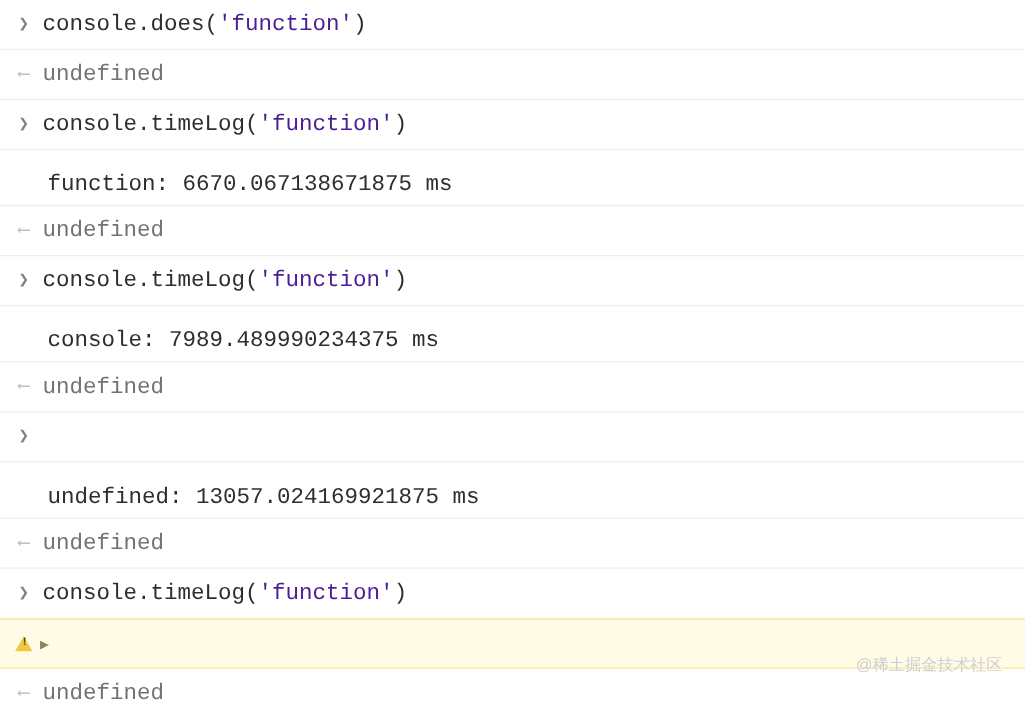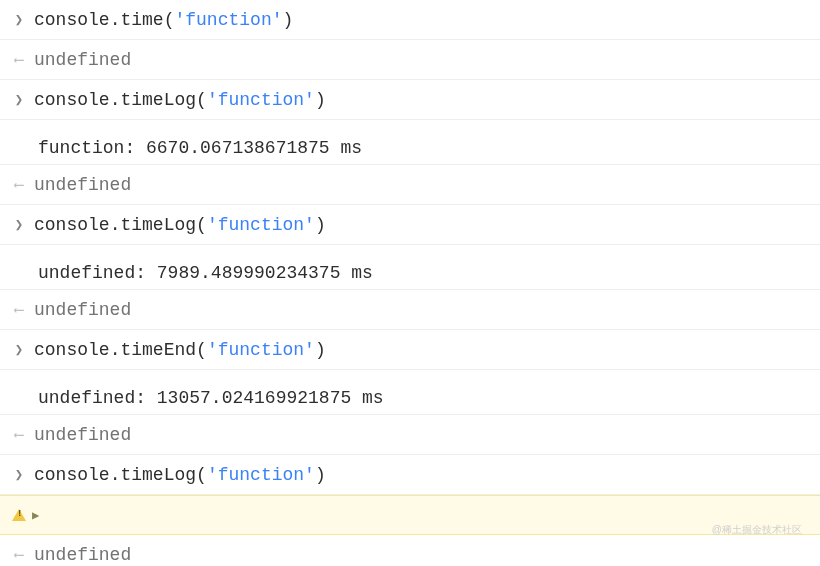--- a/index.html
+++ b/index.html
@@ -21,21 +21,21 @@
     display:flex;
     justify-content:center;
     align-items:center;
     font-size:14px;
     color:#828282;
   }
   .row .arrow.return { color:#c0c0c0; }
   .row .content { padding-left:4px; }
   .code .name { color:#2e2e2e; }
   .code .paren { color:#2e2e2e; }
-  .code .string { color:#3b82f6; }
+  .code .string { color:#4c1d95; }
   .undef { color:#737373; }
   .log { color:#2e2e2e; padding-left:30px;margin-top:12px; }
   .warn-row {
     background:#fffbe6;
     border-top:1px solid #f5e79e;
     border-bottom:1px solid #f5e79e;
     display:flex;
     align-items:center;
     min-height:40px;
     padding:6px 0 6px 8px;
@@ -59,32 +59,32 @@
     position:absolute;
     left:-2px; top:0px;
     font-size:9px;
     color:#5c4b00;
     font-weight:bold;
   }
   .warn-caret { font-size:12px; color:#8a8458; padding:0 6px 0 2px;}
   .watermark {
     position:absolute;
     right:18px; top:523px;
-    font-size:10px;
+    font-size:13px;
     color:#cfcfcf;
     font-family: -apple-system, sans-serif;
   }
 </style>
 </head>
 <body>
 
 <div class="row">
   <span class="arrow">❯</span>
   <span class="content code">
-    <span class="name">console</span><span class="name">.</span><span class="name">time</span><span class="paren">(</span><span class="string">'function'</span><span class="paren">)</span>
+    <span class="name">console</span><span class="name">.</span><span class="name">does</span><span class="paren">(</span><span class="string">'function'</span><span class="paren">)</span>
   </span>
 </div>
 <div class="row">
   <span class="arrow return">⟵</span>
   <span class="content undef">undefined</span>
 </div>
 
 <div class="row">
   <span class="arrow">❯</span>
   <span class="content code">
@@ -99,32 +99,29 @@
   <span class="content undef">undefined</span>
 </div>
 
 <div class="row">
   <span class="arrow">❯</span>
   <span class="content code">
     <span class="name">console</span><span class="name">.</span><span class="name">timeLog</span><span class="paren">(</span><span class="string">'function'</span><span class="paren">)</span>
   </span>
 </div>
 <div class="row">
-  <span class="log">undefined: 7989.489990234375 ms</span>
+  <span class="log">console: 7989.489990234375 ms</span>
 </div>
 <div class="row">
   <span class="arrow return">⟵</span>
   <span class="content undef">undefined</span>
 </div>
 
 <div class="row">
   <span class="arrow">❯</span>
-  <span class="content code">
-    <span class="name">console</span><span class="name">.</span><span class="name">timeEnd</span><span class="paren">(</span><span class="string">'function'</span><span class="paren">)</span>
-  </span>
 </div>
 <div class="row">
   <span class="log">undefined: 13057.024169921875 ms</span>
 </div>
 <div class="row">
   <span class="arrow return">⟵</span>
   <span class="content undef">undefined</span>
 </div>
 
 <div class="row">

